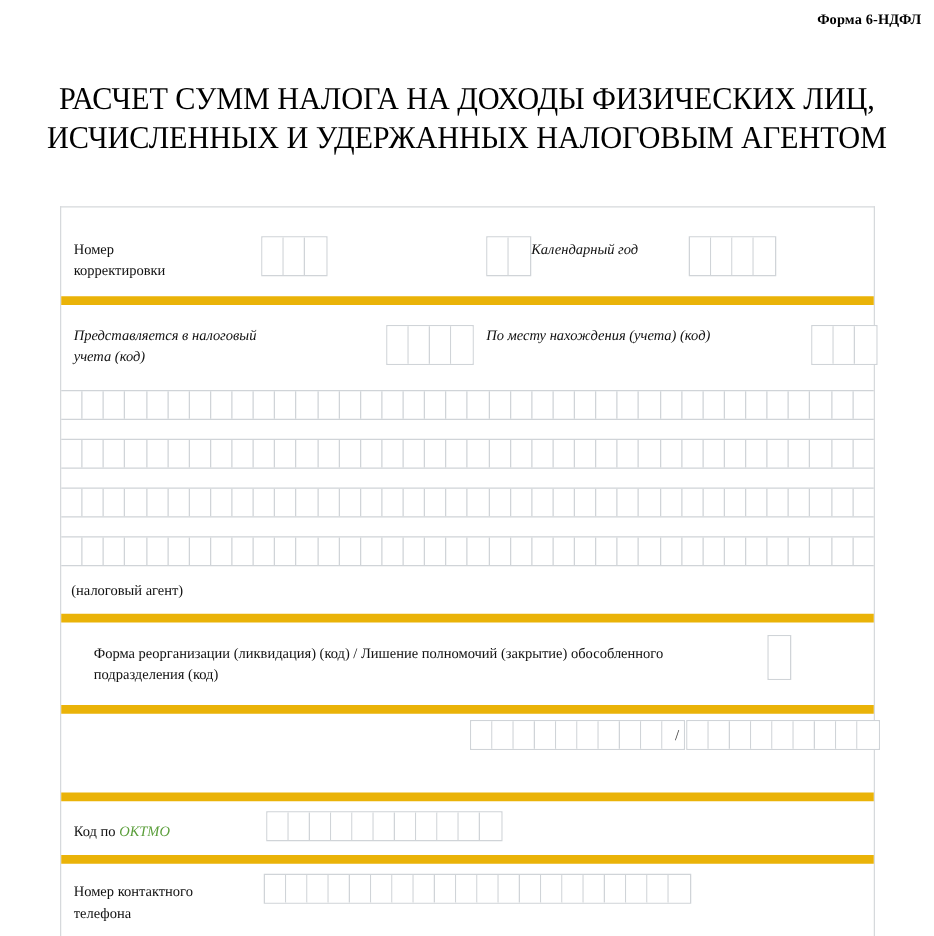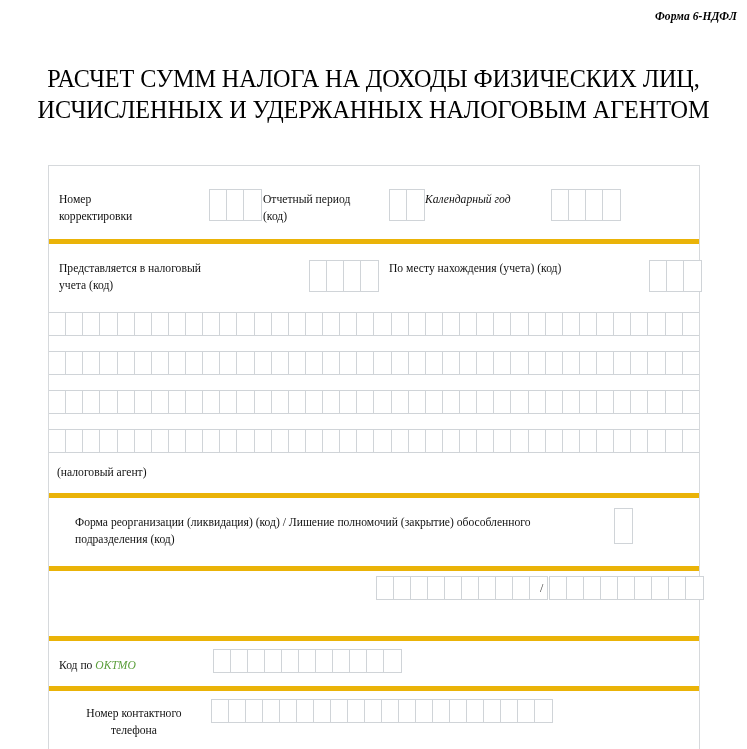--- a/index.html
+++ b/index.html
@@ -18,21 +18,20 @@
   }
 
   
   .form-code {
     position: absolute;
     top: 10px;
     right: 10px;
     font-family: "Liberation Serif", "DejaVu Serif", serif;
     font-size: 11.5px;
     font-weight: bold;
-    font-style: italic;
     color: #000000;
     letter-spacing: 0.1px;
   }
 
   
   .doc-title {
     position: absolute;
     top: 63px;
     left: 0;
     width: 747px;
@@ -59,21 +58,21 @@
     border-bottom: none;
     background: #ffffff;
   }
 
   
   .row {
     position: relative;
     width: 100%;
   }
   .sep {
-    border-bottom: 5px solid #eab308;
+    border-bottom: 7px solid #eab308;
   }
 
   .lbl {
     font-family: "Liberation Serif", "DejaVu Serif", serif;
     font-size: 11.6px;
     line-height: 17px;
     color: #111111;
   }
 
   
@@ -123,20 +122,21 @@
   #sec-top .bx-period { position: absolute; left: 340px; top: 23px; }
   #sec-top .lbl-year {
     position: absolute; left: 376px; top: 25px; width: 130px; font-style: italic;
   }
   #sec-top .bx-year { position: absolute; left: 502px; top: 23px; }
 
   
   #sec-organ {
     position: relative;
     height: 68px;
+    font-style: italic;
   }
   #sec-organ .lbl-organ {
     position: absolute; left: 10px; top: 16px; width: 220px;
   }
   #sec-organ .bx-organ { position: absolute; left: 260px; top: 16px; }
   #sec-organ .lbl-place {
     position: absolute; left: 340px; top: 16px; width: 300px;
   }
   #sec-organ .bx-place { position: absolute; left: 600px; top: 16px; }
 
@@ -192,21 +192,20 @@
   .link-green {
     color: #5a9e3a;
     text-decoration: none;
     font-style: italic;
   }
 
   
   #sec-phone {
     position: relative;
     height: 58px;
-    text-align: center;
   }
   #sec-phone .lbl-phone {
     position: absolute; left: 10px; top: 14px; width: 150px;
   }
   #sec-phone .bx-phone { position: absolute; left: 162px; top: 8px; }
 </style>
 </head>
 <body>
 
 <div class="form-code">Форма 6-НДФЛ</div>
@@ -222,24 +221,20 @@
     <div class="lbl lbl-korr">
       <span>Номер</span><br>
       <span>корректировки</span>
     </div>
     <div class="boxes bx-korr">
       <div class="cell"></div>
       <div class="cell"></div>
       <div class="cell"></div>
     </div>
 
-    <div class="lbl lbl-period">
-      <span>Отчетный период</span><br>
-      <span>(код)</span>
-    </div>
     <div class="boxes bx-period">
       <div class="cell"></div>
       <div class="cell"></div>
     </div>
 
     <div class="lbl lbl-year">
       <span>Календарный год</span>
     </div>
     <div class="boxes bx-year">
       <div class="cell"></div>

